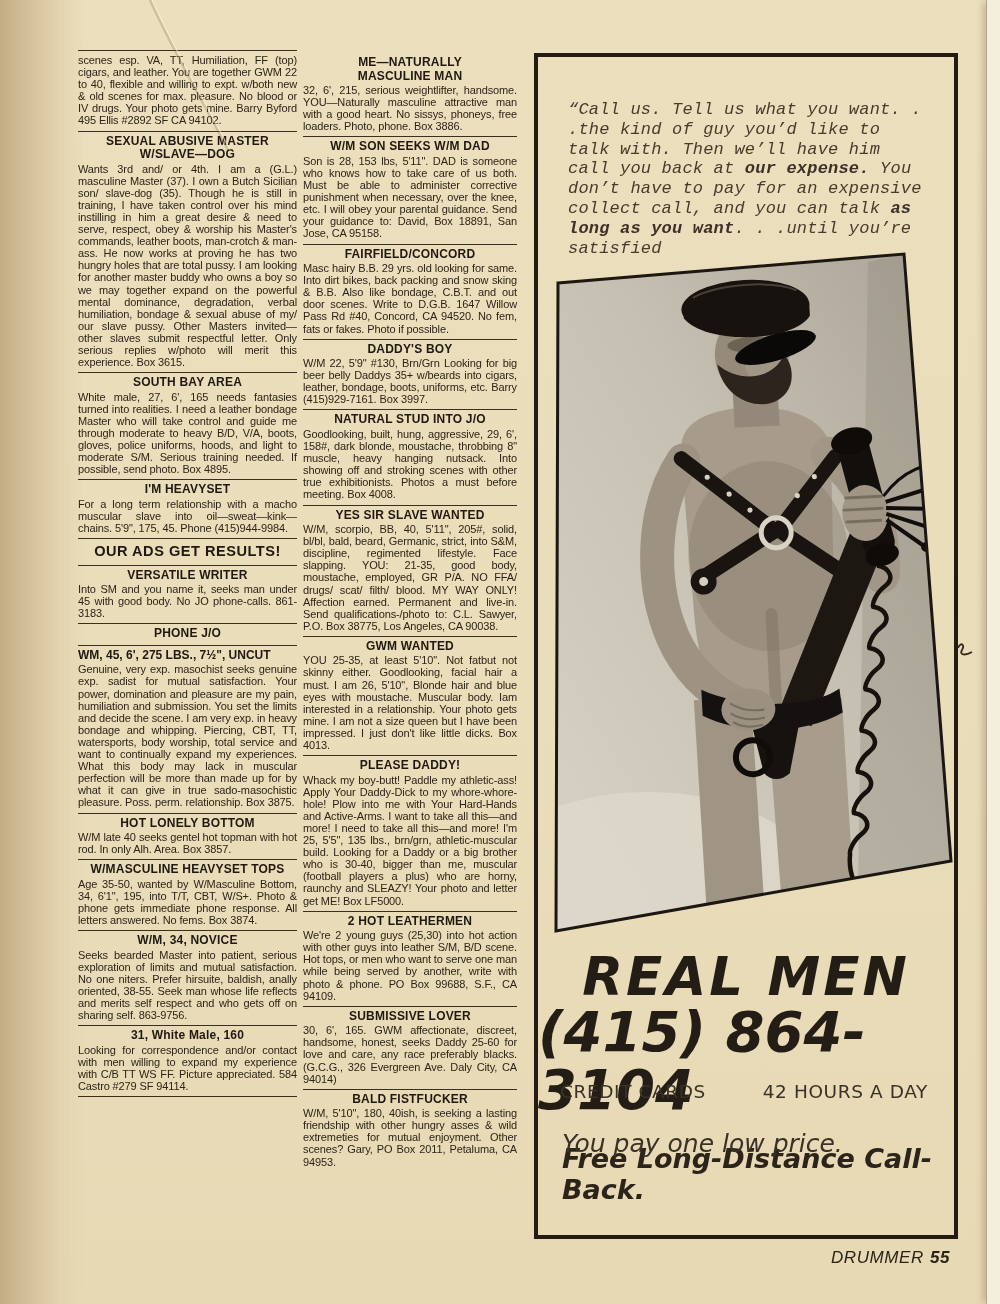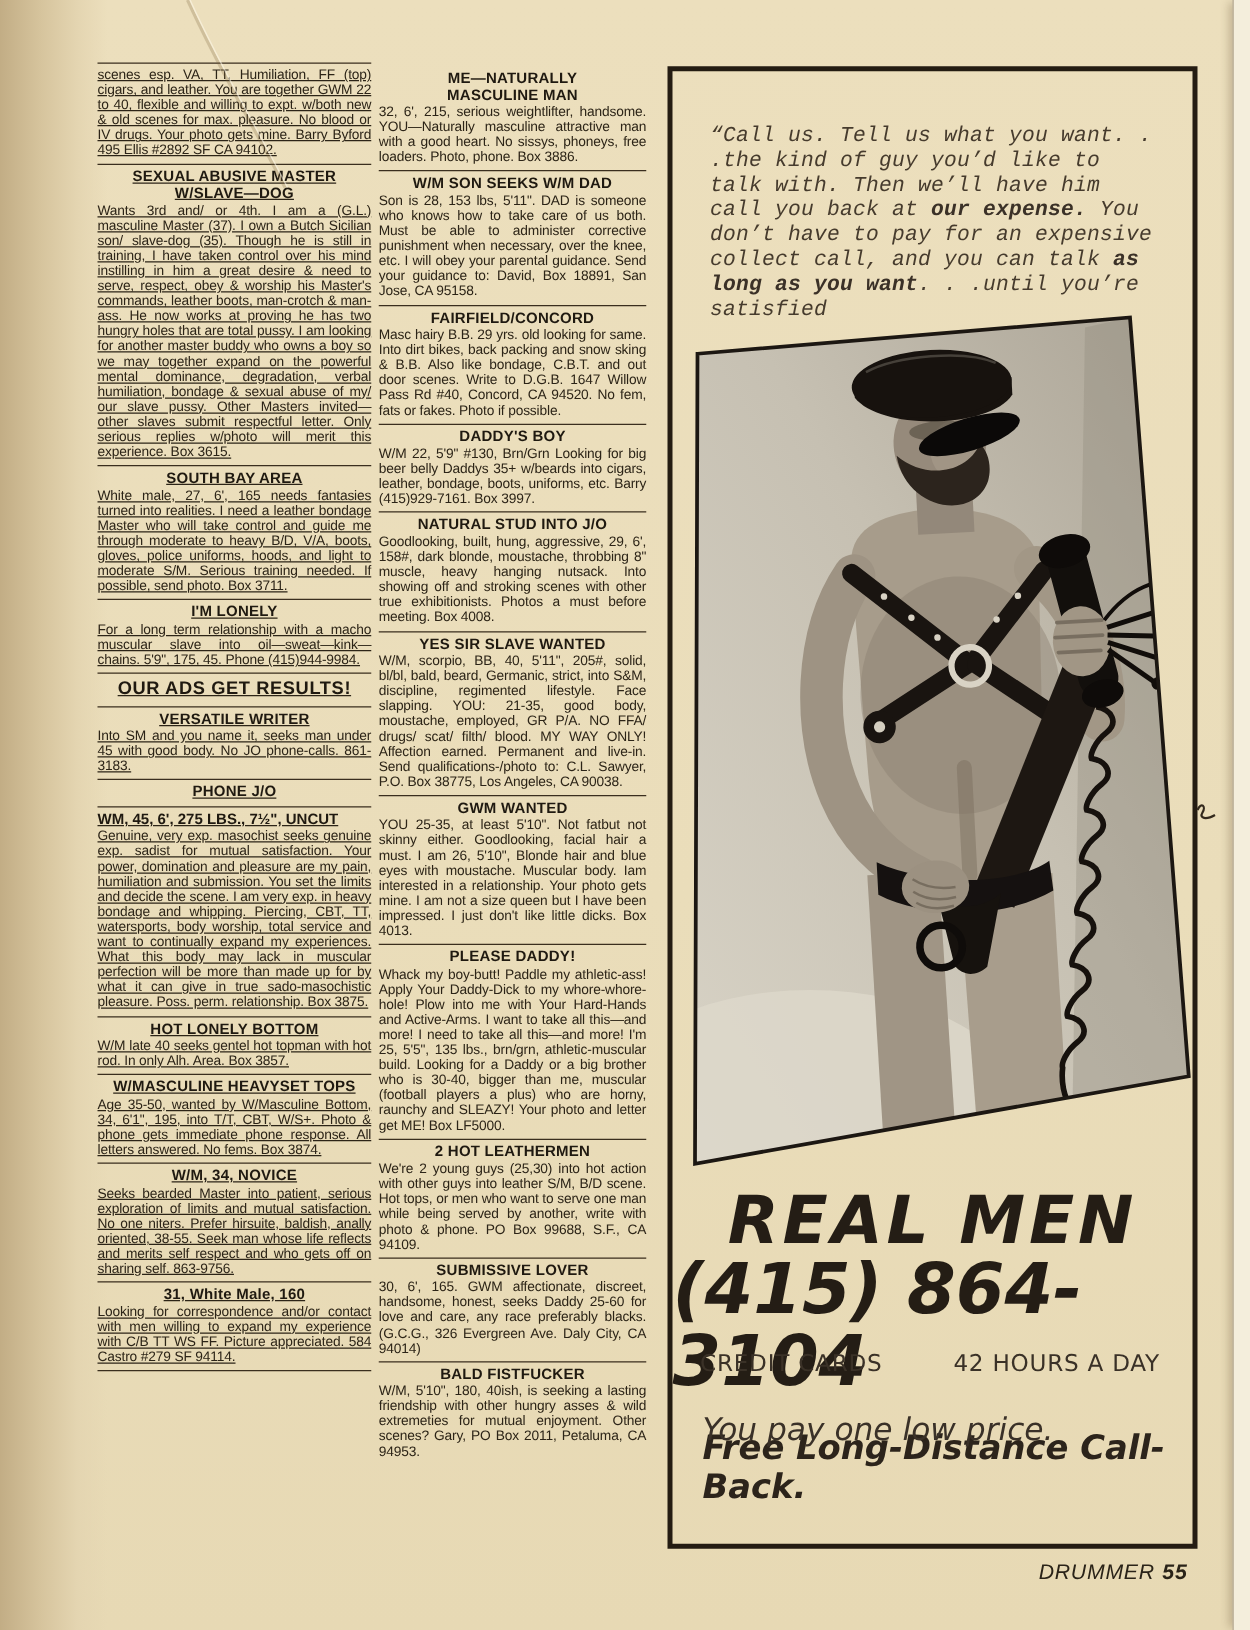--- a/index.html
+++ b/index.html
@@ -5,21 +5,21 @@
   html,body{margin:0;padding:0;background:#efe6cc;}
   .page{position:relative;width:1000px;height:1304px;overflow:hidden;
     background:linear-gradient(180deg,#ecdfbd 0%,#eaddba 55%,#e7d9b4 100%);
     font-family:"Liberation Sans",sans-serif;}
   .edge-left{position:absolute;left:0;top:0;bottom:0;width:86px;pointer-events:none;
     background:linear-gradient(90deg,#c2ad85 0%,#d6c49d 38%,#e4d5b1 72%,rgba(228,213,177,0) 100%);}
   .edge-right{position:absolute;right:0;top:0;bottom:0;width:13px;background:#f4eedc;
     border-left:1px solid rgba(100,78,45,.45);box-shadow:-5px 0 7px -2px rgba(90,70,40,.28);}
   
   .col{position:absolute;color:#2c2417;}
-  .col1{left:78px;top:46px;width:219px;text-decoration:underline;}
+  .col1{left:78px;top:46px;width:219px;}
   .col2{left:303px;top:55px;width:214px;}
   .rule{border-top:1.8px solid #3a2e1e;margin:4px 0 3px;}
   .ad-heading{font-size:12px;line-height:13.5px;font-weight:bold;text-align:center;
     color:#1f1910;white-space:pre-line;margin:1px 0 1px;letter-spacing:.2px;}
   .ad-heading:empty{display:none;}
   .ad-heading.big{font-size:14.6px;letter-spacing:.5px;padding:3px 0 2px;}
   .ad-heading.left{text-align:left;letter-spacing:0;}
   .ad-body{font-size:11px;line-height:12.1px;text-align:justify;color:#2c2417;letter-spacing:-.12px;}
   .ad-body:empty{display:none;}
   
@@ -66,26 +66,26 @@
 
         <div class="ad">
           <div class="ad-heading">SEXUAL ABUSIVE MASTER
 W/SLAVE—DOG</div>
           <div class="ad-body">Wants 3rd and/ or 4th. I am a (G.L.) masculine Master (37). I own a Butch Sicilian son/ slave-dog (35). Though he is still in training, I have taken control over his mind instilling in him a great desire &amp; need to serve, respect, obey &amp; worship his Master's commands, leather boots, man-crotch &amp; man-ass. He now works at proving he has two hungry holes that are total pussy. I am looking for another master buddy who owns a boy so we may together expand on the powerful mental dominance, degradation, verbal humiliation, bondage &amp; sexual abuse of my/ our slave pussy. Other Masters invited— other slaves submit respectful letter. Only serious replies w/photo will merit this experience. Box 3615.</div>
           <div class="rule"></div>
         </div>
 
         <div class="ad">
           <div class="ad-heading">SOUTH BAY AREA</div>
-          <div class="ad-body">White male, 27, 6', 165 needs fantasies turned into realities. I need a leather bondage Master who will take control and guide me through moderate to heavy B/D, V/A, boots, gloves, police uniforms, hoods, and light to moderate S/M. Serious training needed. If possible, send photo. Box 3711.</div>
-          <div class="rule"></div>
-        </div>
-
-        <div class="ad">
-          <div class="ad-heading">I'M LONELY</div>
+          <div class="ad-body">White male, 27, 6', 165 needs fantasies turned into realities. I need a leather bondage Master who will take control and guide me through moderate to heavy B/D, V/A, boots, gloves, police uniforms, hoods, and light to moderate S/M. Serious training needed. If possible, send photo. Box 4895.</div>
+          <div class="rule"></div>
+        </div>
+
+        <div class="ad">
+          <div class="ad-heading">I'M HEAVYSET</div>
           <div class="ad-body">For a long term relationship with a macho muscular slave into oil—sweat—kink—chains. 5'9", 175, 45. Phone (415)944-9984.</div>
           <div class="rule"></div>
         </div>
 
         <div class="ad">
           <div class="ad-heading big">OUR ADS GET RESULTS!</div>
 
           <div class="rule"></div>
         </div>
 

